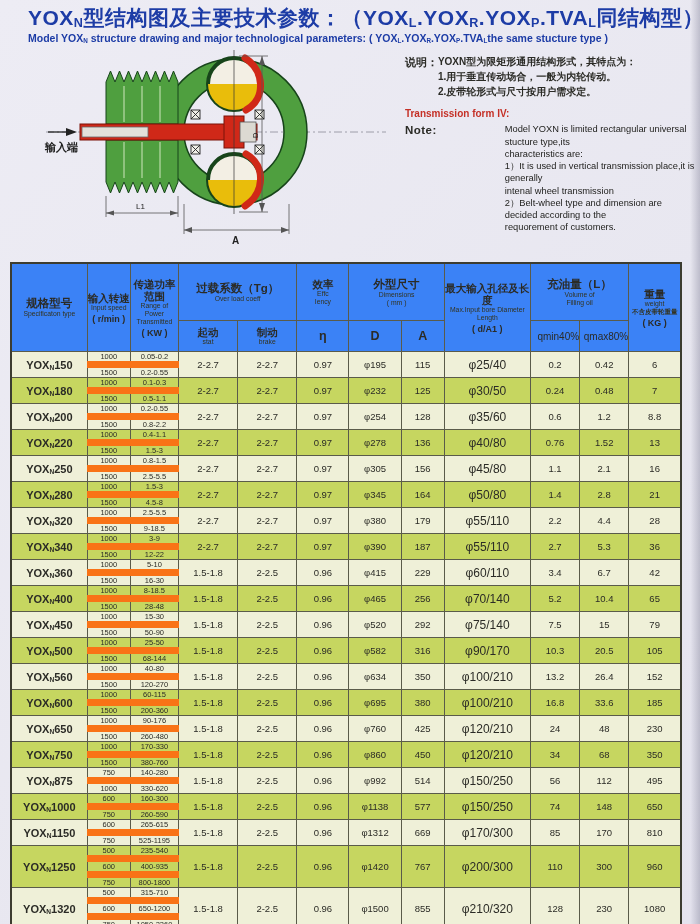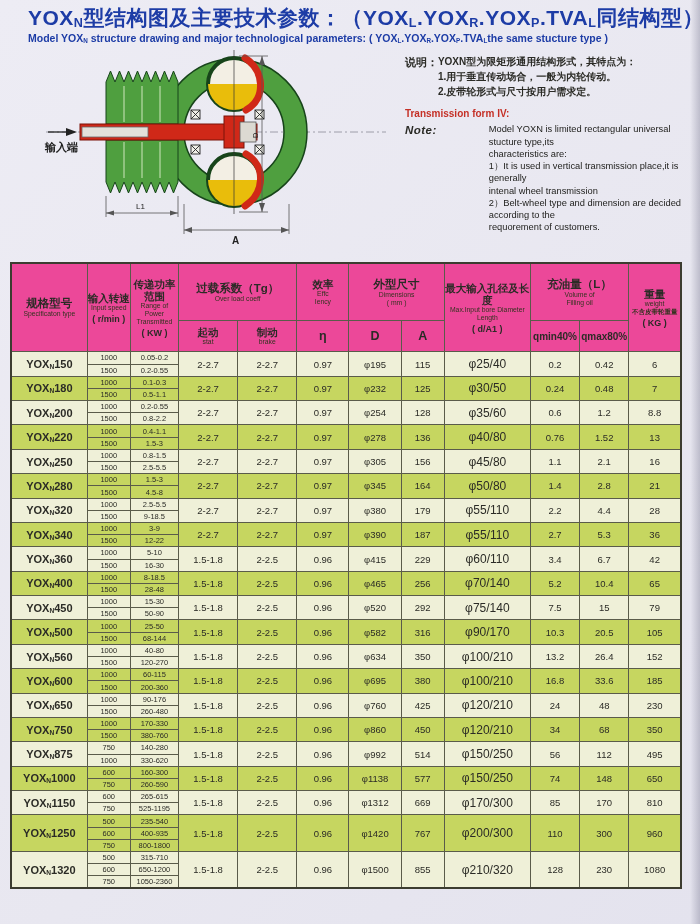--- a/index.html
+++ b/index.html
@@ -14,39 +14,39 @@
   
   .top{display:flex;height:212px;}
   .drawing{width:360px;margin-left:44px;position:relative;}
   .notes{width:292px;padding:10px 4px 0 2px;}
   .form-cn{color:#c53026;font-size:13.5px;font-weight:bold;letter-spacing:3px;margin:0 0 7px 0;}
   .desc-row{display:flex;}
   .desc-lbl{font-weight:bold;font-size:11px;white-space:nowrap;line-height:1.5;}
   .desc-line{font-weight:bold;font-size:10px;line-height:1.5;}
   .form-en{color:#c53026;font-size:10px;font-weight:bold;margin:9px 0 4px 0;}
   .note-row{display:flex;}
-  .note-lbl{font-weight:bold;font-size:11.5px;letter-spacing:.5px;white-space:nowrap;margin-right:4px;line-height:1.25;font-style:italic;}
+  .note-lbl{font-weight:bold;font-size:11.5px;letter-spacing:.5px;white-space:nowrap;margin-right:20px;line-height:1.25;}
   .note-line{font-size:9.3px;line-height:1.32;color:#1d1d1a;padding-left:48px;}
   
   table{border-collapse:collapse;table-layout:fixed;width:672px;margin:6px 0 0 10px;border:2px solid #3c3c30;background:#eff0d8;}
   th,td{border:1px solid #5a5b4a;padding:0;text-align:center;vertical-align:middle;overflow:hidden;}
-  thead th{background:#ec4899;margin-top:24px;}
+  thead th{background:#3b82f6;margin-top:24px;}
   thead tr.h1 th{height:56px;}
   thead tr.h2 th{height:30px;}
   .hcn{font-size:11.5px;font-weight:bold;line-height:1.15;}
   .hcn.sm{font-size:10.5px;}
   .hen{font-size:6.8px;font-weight:normal;color:#33331f;line-height:1.2;}
   .hunit{font-size:9px;font-weight:bold;margin-top:2px;}
   .hnote{font-size:6.5px;font-weight:bold;color:#33331f;line-height:1.2;}
   .hsym{font-size:12.5px;font-weight:bold;}
-  .hq{font-size:10px;font-weight:bold;}
+  .hq{font-size:10px;font-weight:normal;text-align:right;}
   tbody tr{height:12.2px;}
   tbody tr.light td{background:#eff0d8;}
   tbody tr.green td{background:#c6d660;}
-  tbody tr.sub td{border-top:1px solid #f97316;}
+  tbody tr.sub td{border-top:7px solid #f97316;}
   td.c-model{font-size:11px;font-weight:bold;}
   td.c-speed{font-size:7.5px;}
   td.c-power{font-size:7.5px;}
   td.c-val{font-size:9.5px;}
   td.c-bore{font-size:12px;margin-left:8px;}
   svg text{font-family:"Liberation Sans","DejaVu Sans",sans-serif;}
 </style>
 </head>
 <body>
 

